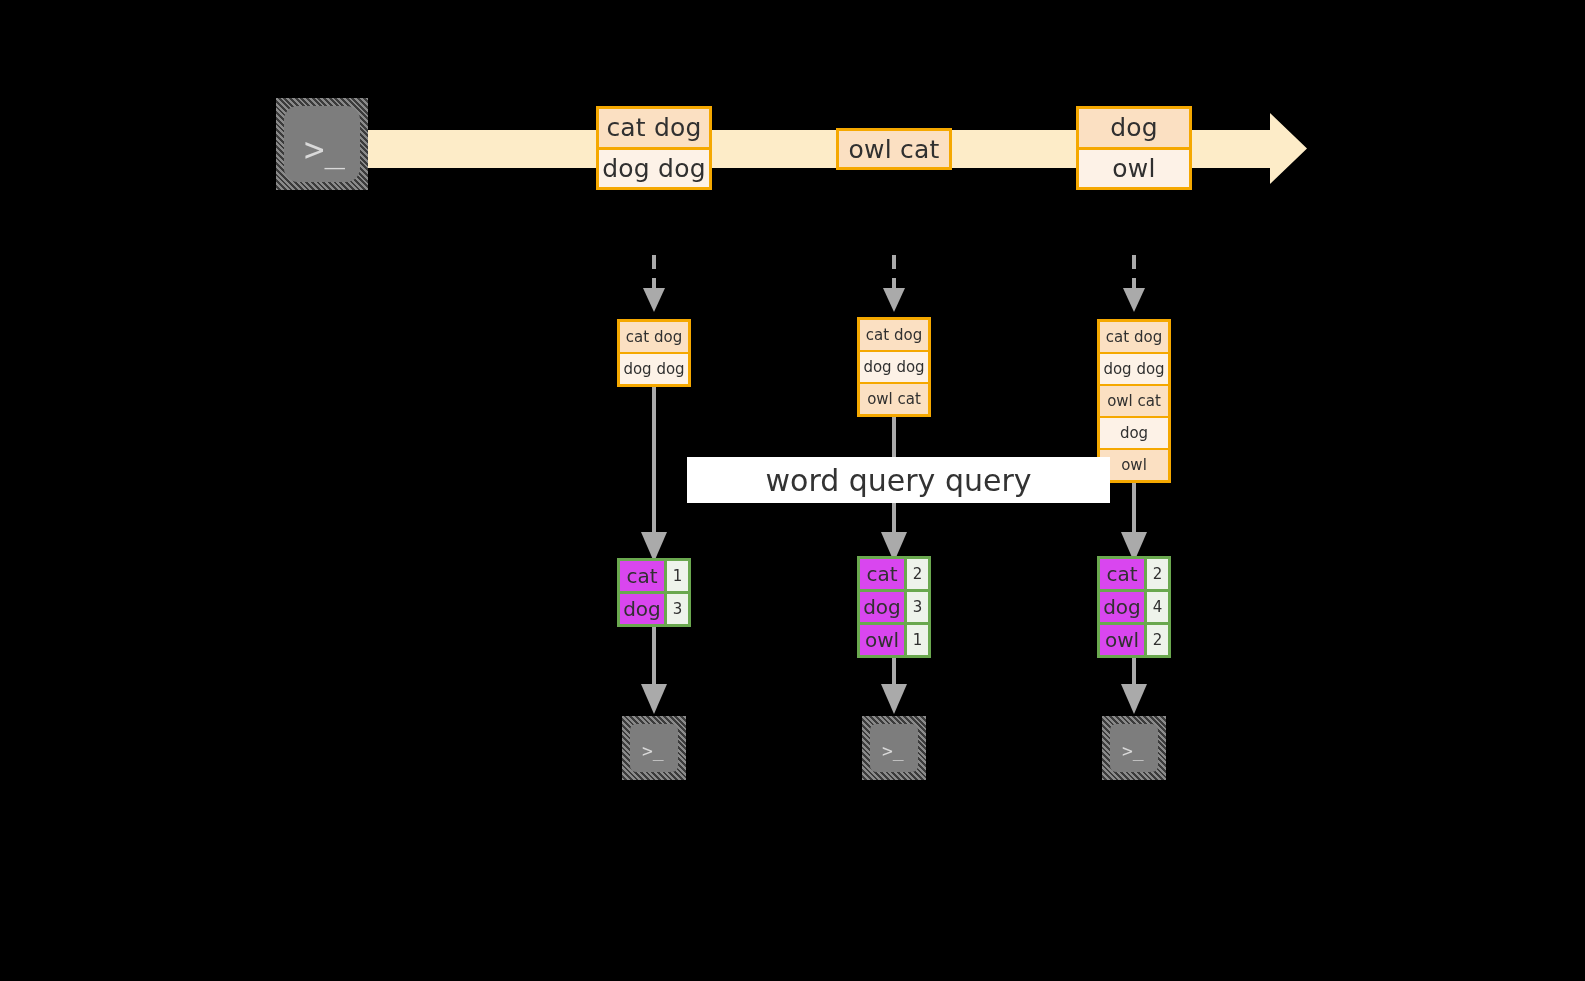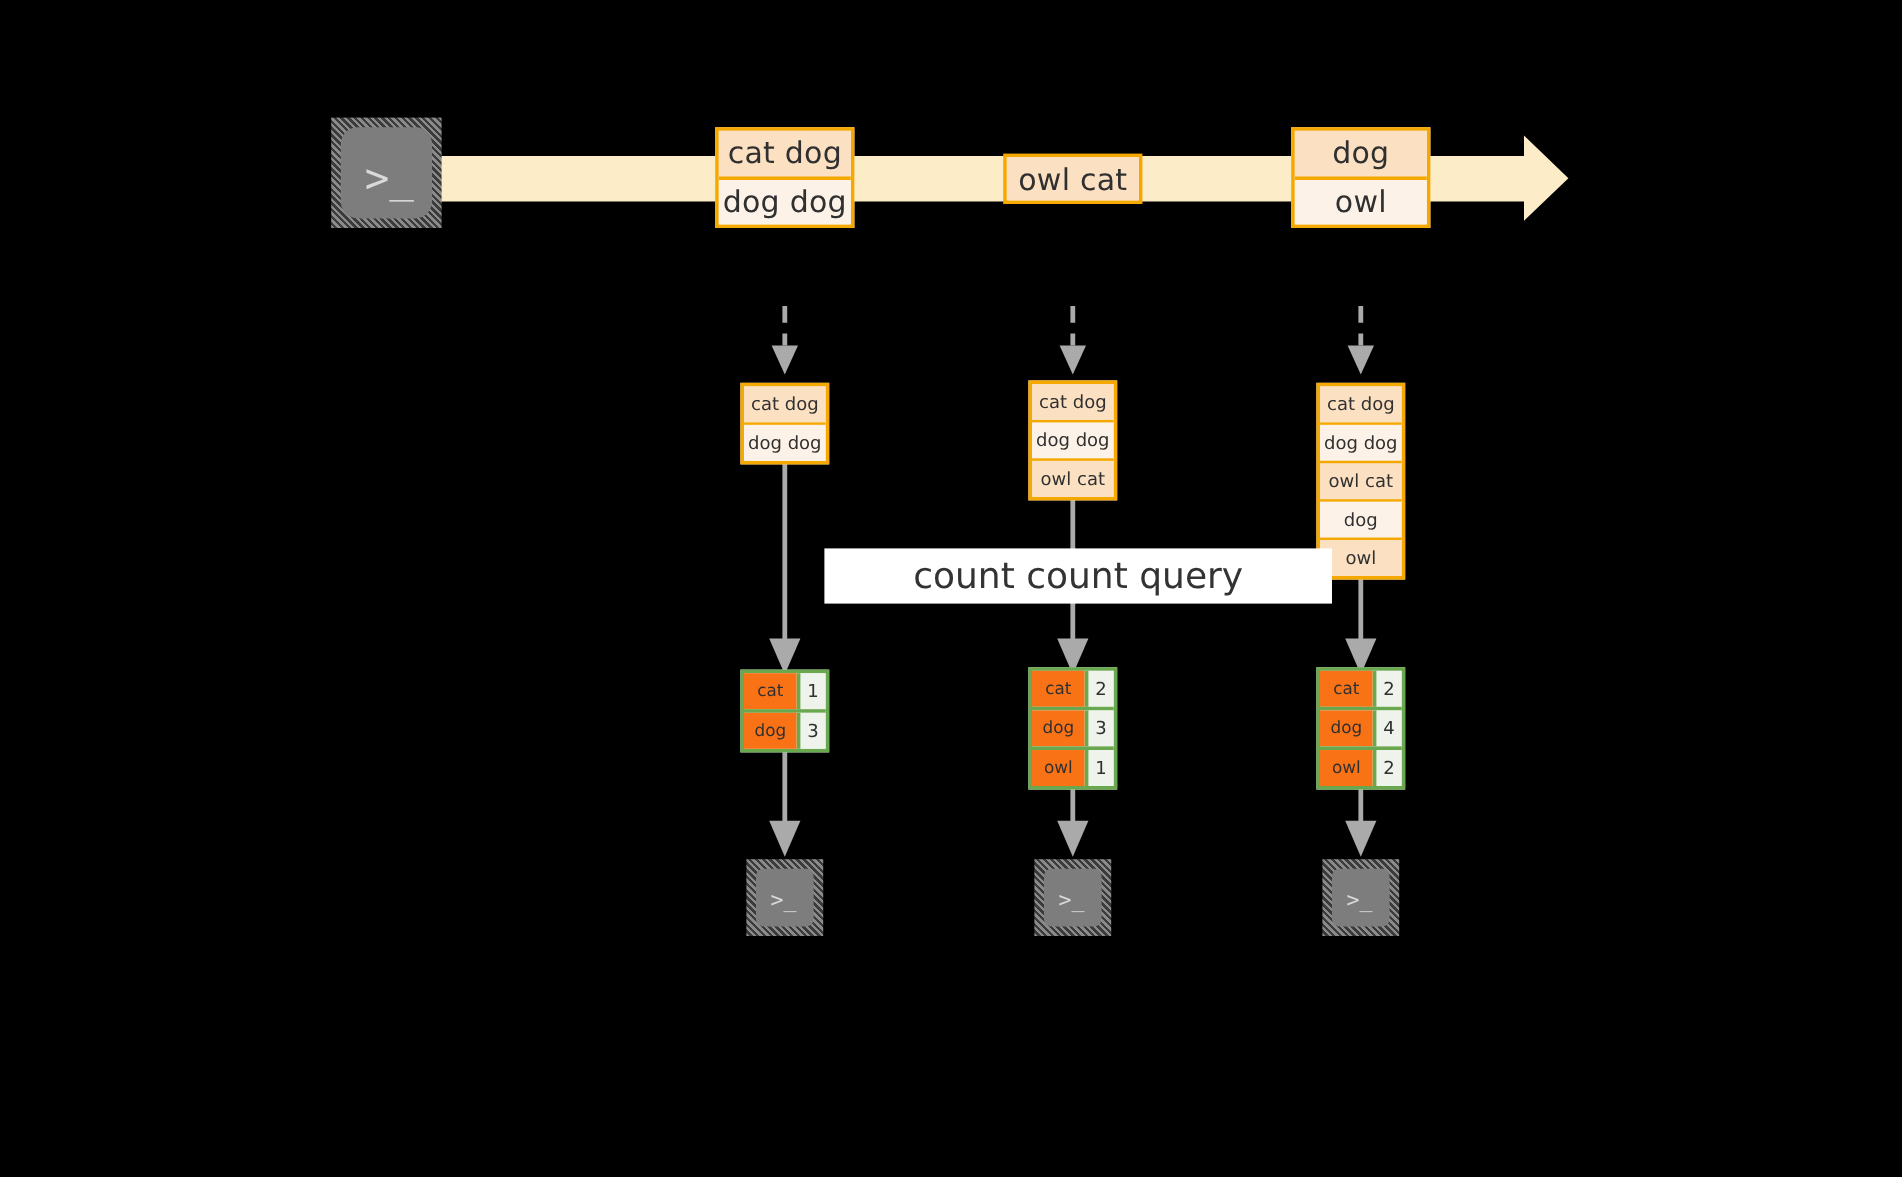--- a/index.html
+++ b/index.html
@@ -86,23 +86,23 @@
     height: 30px;
     display: flex;
     align-items: stretch;
   }
   .tbl .trow + .trow { border-top: 3px solid #6AA84F; }
   .tbl .cell-k {
     flex: 0 0 44px;
     display: flex;
     align-items: center;
     justify-content: center;
-    font-size: 14px;
+    font-size: 20px;
     color: #303030;
-    background: #f97316;
+    background: #d946ef;
   }
   .tbl .cell-v {
     flex: 1 1 auto;
     border-left: 3px solid #6AA84F;
     display: flex;
     align-items: center;
     justify-content: center;
     font-size: 15px;
     color: #303030;
     background: #EEF3EB;
@@ -242,21 +242,21 @@
   </div>
 
   <div class="snap" style="left:1097px; top:319px; width:74px;">
     <div class="row shade-a">cat dog</div>
     <div class="row shade-b">dog dog</div>
     <div class="row shade-a">owl cat</div>
     <div class="row shade-b">dog</div>
     <div class="row shade-a">owl</div>
   </div>
 
-  <div class="qlabel" style="left:687px; top:457px; width:423px; height:46px;">count count query</div>
+  <div class="qlabel" style="left:687px; top:457px; width:423px; height:46px;">word query query</div>
 
   <div class="tbl" style="left:617px; top:558px; width:74px;">
     <div class="trow">
       <div class="cell-k">cat</div>
       <div class="cell-v">1</div>
     </div>
     <div class="trow">
       <div class="cell-k">dog</div>
       <div class="cell-v">3</div>
     </div>

